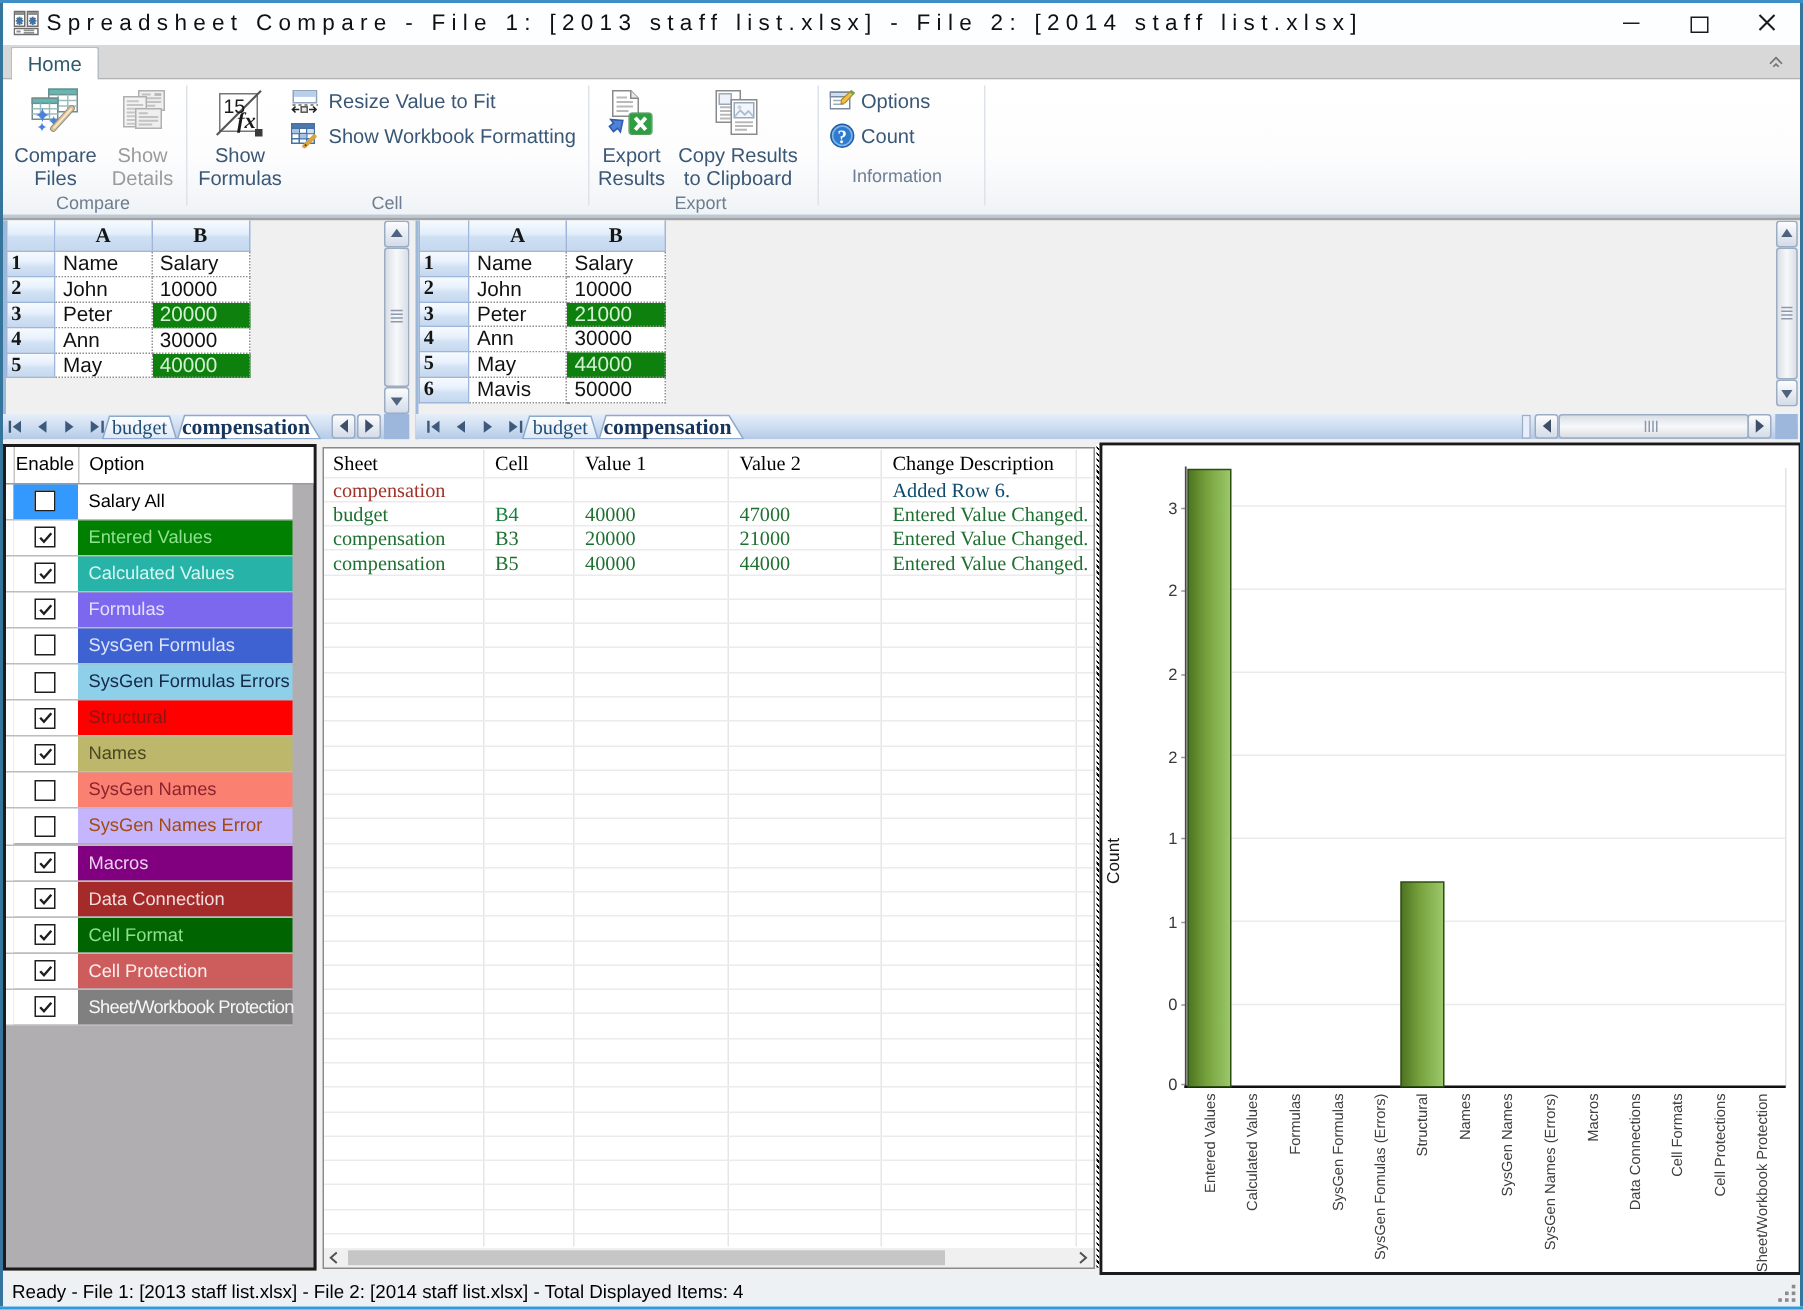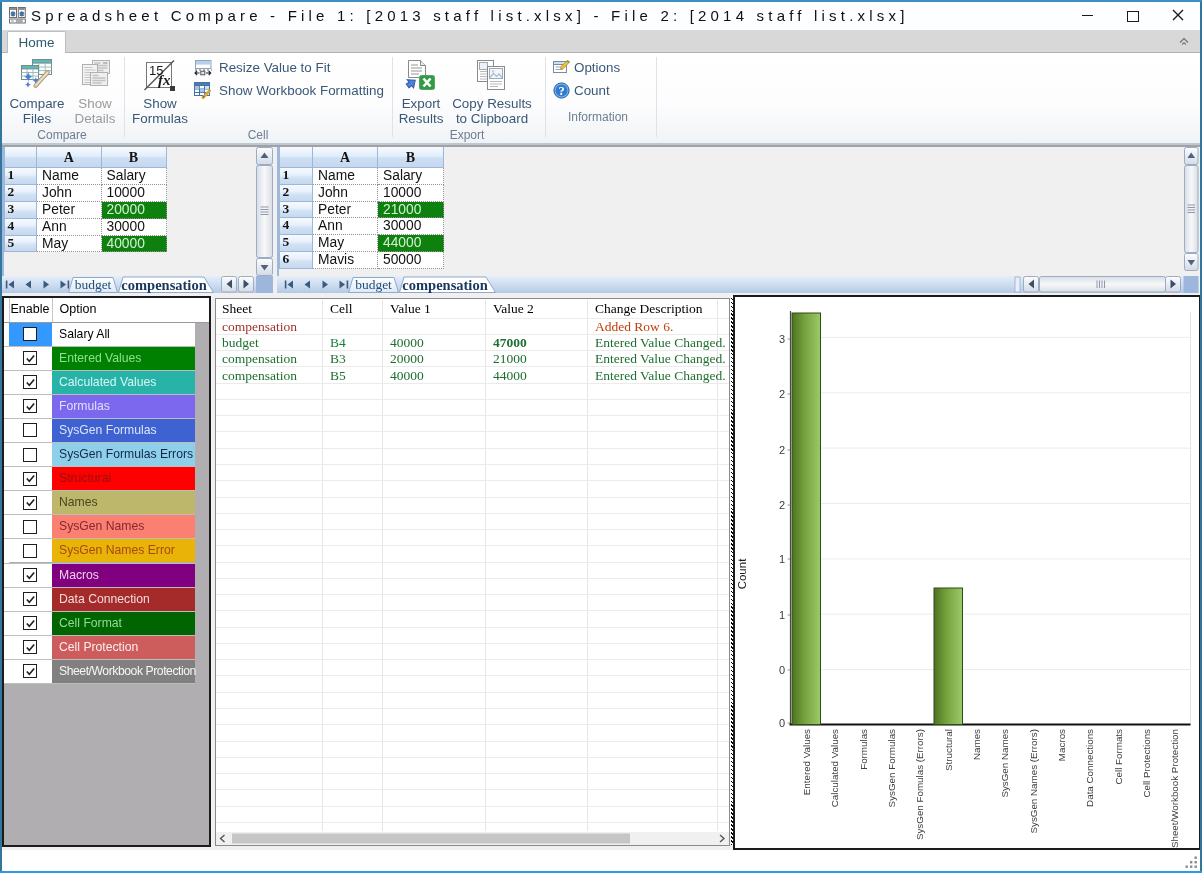--- a/index.html
+++ b/index.html
@@ -388,21 +388,21 @@
       <svg style="position:absolute;left:0.5px;top:0.5px" width="11" height="11" viewBox="0 0 11 11">
         <path d="M1.8 5.5 L4.3 8.2 L9.2 2.5" fill="none" stroke="#1f1f1f" stroke-width="1.6"></path>
       </svg>
     </div>
   <div class="abs" style="left:4px;top:514.3000000000002px;width:190.5px;height:1px;background:#bdbdbd;"></div>
   <div class="abs" style="left:9px;top:515.3000000000002px;width:42.5px;height:23.1px;background:#ffffff;"></div>
   <div class="abs" style="left:51.5px;top:515.3000000000002px;width:143px;height:23.1px;background:#fa8072;color:#8b2430;font-size:12.2px;line-height:23.1px;padding-left:7.5px;box-sizing:border-box;white-space:nowrap;overflow:hidden;">SysGen Names</div>
   <div class="abs" style="left:23px;top:519.8000000000002px;width:12px;height:12px;background:#fff;border:1.7px solid #1f1f1f;"></div>
   <div class="abs" style="left:4px;top:538.4000000000002px;width:190.5px;height:1px;background:#bdbdbd;"></div>
   <div class="abs" style="left:9px;top:539.4000000000002px;width:42.5px;height:23.1px;background:#ffffff;"></div>
-  <div class="abs" style="left:51.5px;top:539.4000000000002px;width:143px;height:23.1px;background:#eab308;color:#a34a12;font-size:12.2px;line-height:23.1px;padding-left:7.5px;box-sizing:border-box;white-space:nowrap;overflow:hidden;">SysGen Names Error</div>
+  <div class="abs" style="left:51.5px;top:539.4000000000002px;width:143px;height:23.1px;background:#c4b5fd;color:#a34a12;font-size:12.2px;line-height:23.1px;padding-left:7.5px;box-sizing:border-box;white-space:nowrap;overflow:hidden;">SysGen Names Error</div>
   <div class="abs" style="left:23px;top:543.9000000000002px;width:12px;height:12px;background:#fff;border:1.7px solid #1f1f1f;"></div>
   <div class="abs" style="left:4px;top:562.5000000000002px;width:190.5px;height:1px;background:#bdbdbd;"></div>
   <div class="abs" style="left:9px;top:563.5000000000002px;width:42.5px;height:23.1px;background:#ffffff;"></div>
   <div class="abs" style="left:51.5px;top:563.5000000000002px;width:143px;height:23.1px;background:#800080;color:#ecd0ec;font-size:12.2px;line-height:23.1px;padding-left:7.5px;box-sizing:border-box;white-space:nowrap;overflow:hidden;">Macros</div>
   <div class="abs" style="left:23px;top:568.0000000000002px;width:12px;height:12px;background:#fff;border:1.7px solid #1f1f1f;">
       <svg style="position:absolute;left:0.5px;top:0.5px" width="11" height="11" viewBox="0 0 11 11">
         <path d="M1.8 5.5 L4.3 8.2 L9.2 2.5" fill="none" stroke="#1f1f1f" stroke-width="1.6"></path>
       </svg>
     </div>
   <div class="abs" style="left:4px;top:586.6000000000003px;width:190.5px;height:1px;background:#bdbdbd;"></div>
@@ -475,25 +475,25 @@
   <div class="abs" style="left:215.5px;top:773.1px;width:516.5px;height:1px;background:#e9ece9;"></div>
   <div class="abs" style="left:215.5px;top:789.3px;width:516.5px;height:1px;background:#e9ece9;"></div>
   <div class="abs" style="left:215.5px;top:805.6px;width:516.5px;height:1px;background:#e9ece9;"></div>
   <div class="abs" style="left:215.5px;top:821.9px;width:516.5px;height:1px;background:#e9ece9;"></div>
   <div class="abs rt" style="left:222px;top:301px;color:#000;">Sheet</div>
   <div class="abs rt" style="left:330px;top:301px;color:#000;">Cell</div>
   <div class="abs rt" style="left:390px;top:301px;color:#000;">Value 1</div>
   <div class="abs rt" style="left:493px;top:301px;color:#000;">Value 2</div>
   <div class="abs rt" style="left:595px;top:301px;color:#000;">Change Description</div>
   <div class="abs rt" style="left:222px;top:318.8px;color:#a03328;">compensation</div>
-  <div class="abs rt" style="left:595px;top:318.8px;color:#c2410c;">Added Row 6.</div>
+  <div class="abs rt" style="left:595px;top:318.8px;color:#0c4a6e;">Added Row 6.</div>
   <div class="abs rt" style="left:222px;top:335.1px;color:#1e7030;">budget</div>
   <div class="abs rt" style="left:330px;top:335.1px;color:#15803d;">B4</div>
   <div class="abs rt" style="left:390px;top:335.1px;color:#1e7030;">40000</div>
-  <div class="abs rt" style="left:493px;top:335.1px;color:#1e7030;font-weight:bold;">47000</div>
+  <div class="abs rt" style="left:493px;top:335.1px;color:#1e7030;">47000</div>
   <div class="abs rt" style="left:595px;top:335.1px;color:#1e7030;">Entered Value Changed.</div>
   <div class="abs rt" style="left:222px;top:351.3px;color:#1e7030;">compensation</div>
   <div class="abs rt" style="left:330px;top:351.3px;color:#1e7030;">B3</div>
   <div class="abs rt" style="left:390px;top:351.3px;color:#1e7030;">20000</div>
   <div class="abs rt" style="left:493px;top:351.3px;color:#1e7030;">21000</div>
   <div class="abs rt" style="left:595px;top:351.3px;color:#1e7030;">Entered Value Changed.</div>
   <div class="abs rt" style="left:222px;top:367.6px;color:#1e7030;">compensation</div>
   <div class="abs rt" style="left:330px;top:367.6px;color:#1e7030;">B5</div>
   <div class="abs rt" style="left:390px;top:367.6px;color:#1e7030;">40000</div>
   <div class="abs rt" style="left:493px;top:367.6px;color:#1e7030;">44000</div>
@@ -555,20 +555,23 @@
   <text transform="rotate(-90 245.0 432)" x="245.0" y="432" font-family="Liberation Sans" font-size="9.8" fill="#404040" text-anchor="end" letter-spacing="0">Names</text>
   <text transform="rotate(-90 273.3 432)" x="273.3" y="432" font-family="Liberation Sans" font-size="9.8" fill="#404040" text-anchor="end" letter-spacing="0">SysGen Names</text>
   <text transform="rotate(-90 301.6 432)" x="301.6" y="432" font-family="Liberation Sans" font-size="9.8" fill="#404040" text-anchor="end" letter-spacing="0">SysGen Names (Errors)</text>
   <text transform="rotate(-90 330.0 432)" x="330.0" y="432" font-family="Liberation Sans" font-size="9.8" fill="#404040" text-anchor="end" letter-spacing="0">Macros</text>
   <text transform="rotate(-90 358.3 432)" x="358.3" y="432" font-family="Liberation Sans" font-size="9.8" fill="#404040" text-anchor="end" letter-spacing="0">Data Connections</text>
   <text transform="rotate(-90 386.6 432)" x="386.6" y="432" font-family="Liberation Sans" font-size="9.8" fill="#404040" text-anchor="end" letter-spacing="0">Cell Formats</text>
   <text transform="rotate(-90 415.0 432)" x="415.0" y="432" font-family="Liberation Sans" font-size="9.8" fill="#404040" text-anchor="end" letter-spacing="0">Cell Protections</text>
   <text transform="rotate(-90 443.3 432)" x="443.3" y="432" font-family="Liberation Sans" font-size="9.8" fill="#404040" text-anchor="end" letter-spacing="0">Sheet/Workbook Protection</text>
   </svg>
 
+  <div class="abs" id="status">
+      <span style="position:absolute;left:6px;top:4px;">Ready - File 1: [2013 staff list.xlsx] - File 2: [2014 staff list.xlsx] - Total Displayed Items: 4</span>
+    </div>
   <svg class="abs" style="left:1185px;top:856px" width="13" height="13" viewBox="0 0 13 13">
     <g fill="#8b8b8b">
       <rect x="9.5" y="0.5" width="2.4" height="2.4"></rect>
       <rect x="9.5" y="5" width="2.4" height="2.4"></rect>
         <rect x="5" y="5" width="2.4" height="2.4"></rect>
       <rect x="9.5" y="9.5" width="2.4" height="2.4"></rect>
         <rect x="5" y="9.5" width="2.4" height="2.4"></rect>
         <rect x="0.5" y="9.5" width="2.4" height="2.4"></rect>
     </g>
   </svg>

